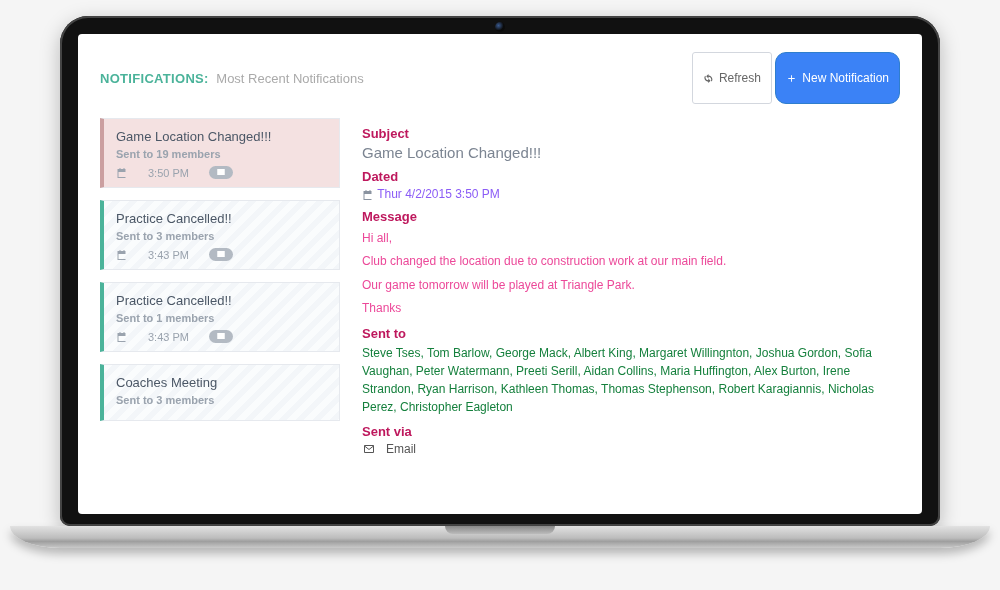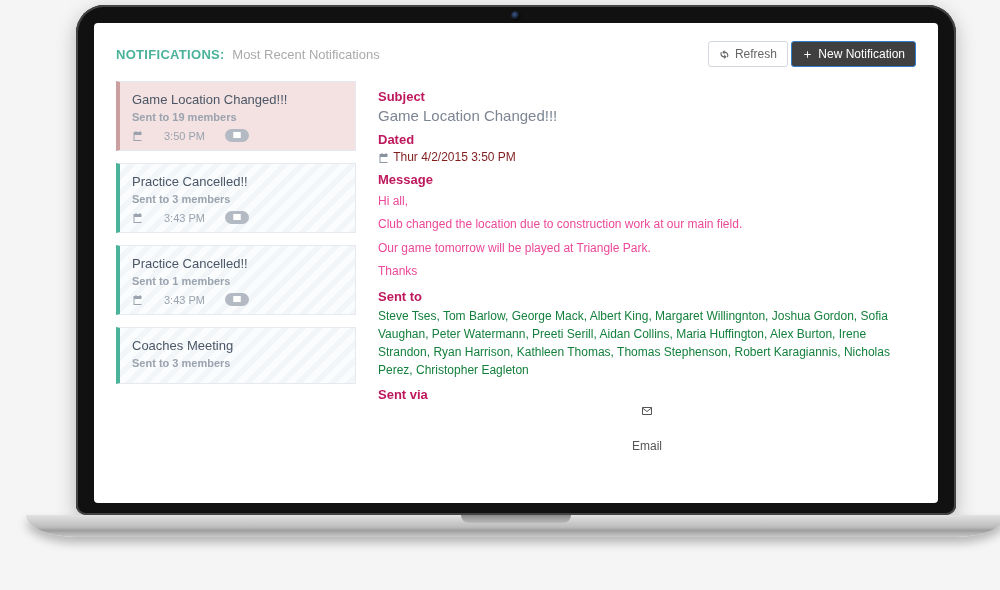--- a/index.html
+++ b/index.html
@@ -1,23 +1,22 @@
 <!DOCTYPE html>
 <html><head>
 <meta charset="utf-8">
 <style>
   * { box-sizing: border-box; margin: 0; padding: 0; }
   html, body { width: 1000px; height: 590px; font-family: "Helvetica Neue", Arial, sans-serif; background: #f5f5f5; overflow: hidden; }
 
   
   .laptop {
     position: absolute;
-    top: 5px; left: 50%; transform: translateX(-50%);
+    top: 16px; left: 50%; transform: translateX(-50%);
     width: 880px;
-    margin-left: 16px;
   }
   .bezel {
     background: #111;
     border-radius: 28px 28px 10px 10px;
     padding: 18px 18px 12px 18px;
     box-shadow: 0 6px 20px rgba(0,0,0,.25), inset 0 0 0 2px #444;
     position: relative;
   }
   .camera {
     position: absolute; top: 6px; left: 50%; transform: translateX(-50%);
@@ -46,22 +45,22 @@
     border-radius:0 0 10px 10px;
   }
 
   
   .app { padding: 18px 22px 10px 22px; font-size: 12px; color:#555; }
   .topbar { display:flex; align-items:center; justify-content:space-between; margin-bottom: 14px; }
   .title-line { font-size: 13px; }
   .title-line .brand { color:#4bb39a; font-weight:700; letter-spacing:.3px; }
   .title-line .sub { color:#aaa; margin-left:4px; font-weight:400; }
 
-  .btn { display:inline-flex; align-items:center; gap:5px; border:1px solid #d3d7de; background:#fff; color:#666; padding:5px 10px; font-size:12px; border-radius:3px; cursor:pointer; }
-  .btn.primary { background:#404040; border-color:#2f7ecd; color:#fff; }
+  .btn { display:inline-flex; align-items:center; gap:5px; border:1px solid #d3d7de; background:#fff; color:#666; padding:18px 10px; font-size:12px; border-radius:3px; cursor:pointer; }
+  .btn.primary { background:#3b82f6; border-color:#2f7ecd; color:#fff;border-radius:11px; }
   .btn.soft { background:#fff; }
   .btn .icon-svg { width:11px; height:11px; }
 
   .content { display:flex; gap:22px; }
   .list { width: 240px; }
   .card {
     border:1px solid #e6e9ee; border-left:4px solid #4bb39a;
     background: repeating-linear-gradient(135deg,#fafcfd,#fafcfd 6px,#f3f6f9 6px,#f3f6f9 12px);
     padding:10px 12px 8px; margin-bottom:12px;
   }
@@ -72,26 +71,26 @@
   .badge-mail { background:#b3bac3; color:#fff; border-radius:10px; padding:1px 6px 2px; display:inline-flex; align-items:center; }
   .badge-mail svg { width:12px; height:10px; }
 
   .details { flex:1; }
   .details-head { display:flex; align-items:center; justify-content:space-between; margin-bottom:14px; }
   .details-head h3 { color:#3a8dde; font-size:15px; font-weight:500; }
   .pill { border:1px solid #dadde3; border-radius:14px; padding:4px 12px; font-size:12px; color:#888; background:#fff; cursor:pointer; display:inline-flex; gap:5px; align-items:center; }
 
   .label { font-weight:700; color:#be185d; font-size:13px; margin-top:8px; margin-bottom:3px; }
   .subject { color:#7c8592; font-size:15px; margin-bottom:6px; }
-  .muted { color:#7f1d1d; }
+  .muted { color:#8b5cf6; }
   .msg p { color:#ec4899; margin:6px 0; line-height:1.45; }
   .recipients { color:#15803d; line-height:1.5; }
   .recipients span::after { content:", "; }
   .recipients span:last-child::after { content:""; }
-  .sent-via { display:flex; align-items:center; gap:22px; color:#555;flex-direction:column; }
+  .sent-via { display:flex; align-items:center; gap:10px; color:#555; }
 
   .icon-svg { display:inline-block; vertical-align:middle; }
 </style>
 </head>
 <body>
 
 <svg width="0" height="0" style="position:absolute">
   <symbol id="i-refresh" viewBox="0 0 24 24">
       <path fill="currentColor" d="M12 5V2L7 7l5 5V8c3.3 0 6 2.7 6 6 0 1-.3 2-.7 2.8l1.5 1.5C20 17 20.5 15.6 20.5 14c0-4.7-3.8-8.5-8.5-8.5zM6.2 7.7 4.7 6.2C3.5 7.5 3 9 3 10.5c0 4.7 3.8 8.5 8.5 8.5v3l5-5-5-5v4c-3.3 0-6-2.7-6-6 0-1 .3-2 .7-2.8z"></path>
     </symbol>

